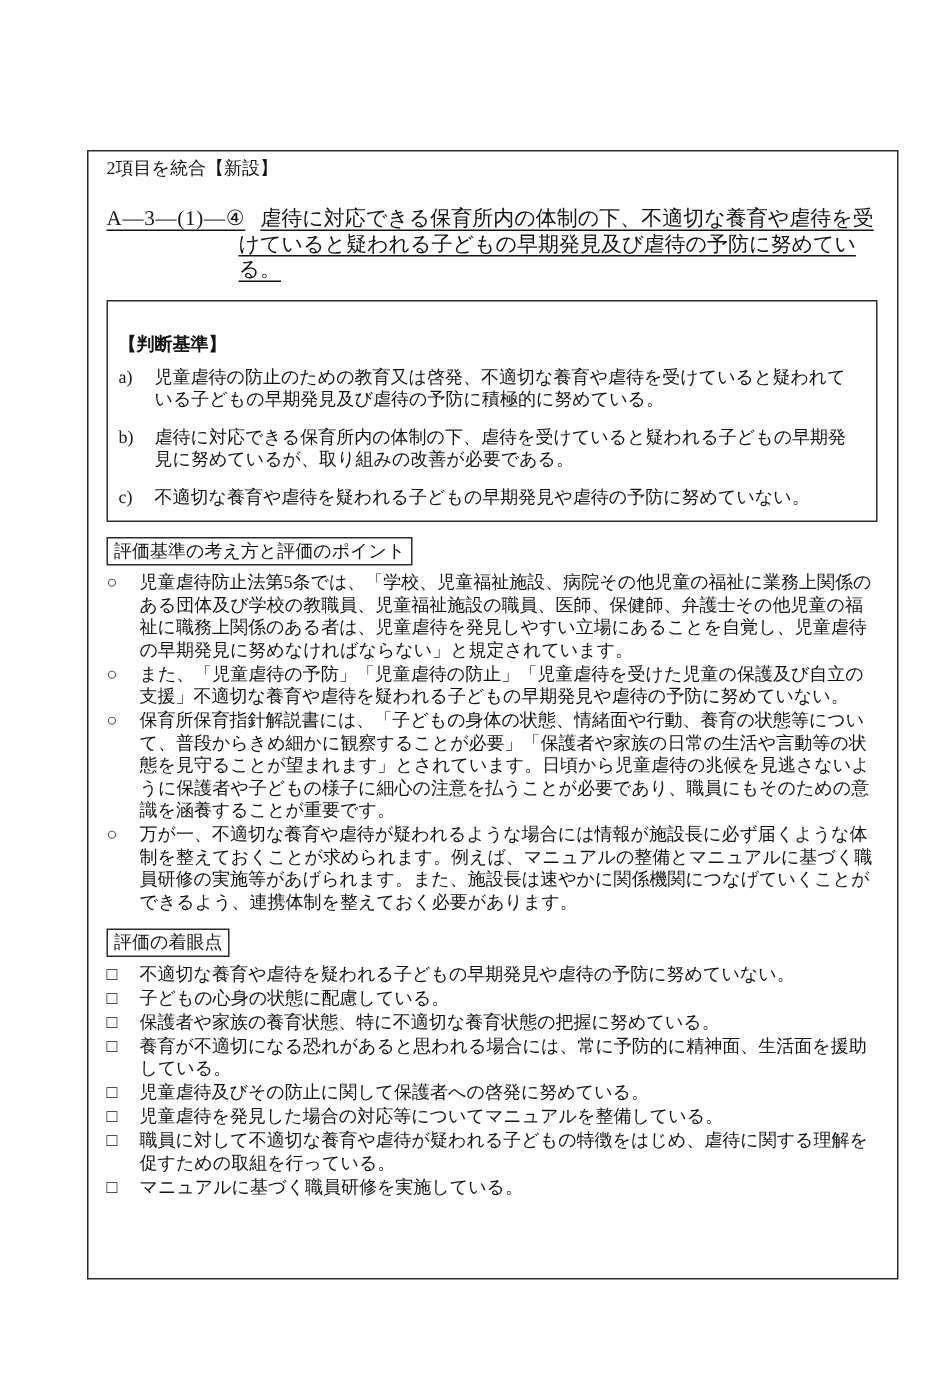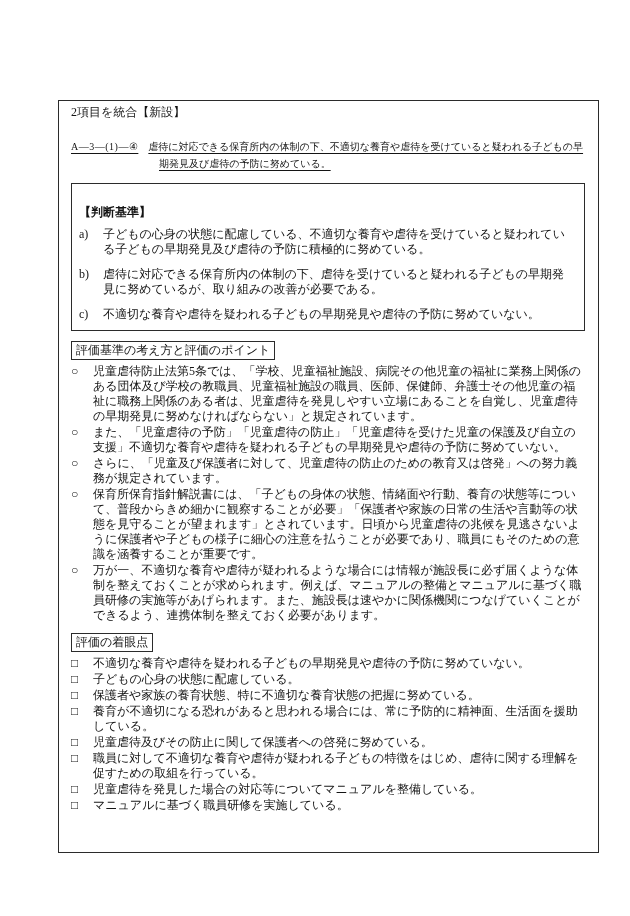--- a/index.html
+++ b/index.html
@@ -22,21 +22,21 @@
     border:1px solid #2b2b2b;
     padding:3px 13px 6px 12px;
     overflow:hidden;
   }
   .top-note {
     font-size:12px;
     line-height:16px;
   }
   .heading {
     margin-top:18px;
-    font-size:10px;
+    font-size:14px;
     line-height:17px;
     padding-left:88px;
     text-indent:-88px;
     text-decoration:underline;
     text-underline-offset:3px;
   }
   .heading .code {
     margin-right:10px;
     letter-spacing:0.5px;
     white-space:nowrap;
@@ -97,41 +97,38 @@
 
     <div class="top-note">2項目を統合【新設】</div>
 
     <div class="heading">
       <span class="code">A―3―(1)―④</span><span>虐待に対応できる保育所内の体制の下、不適切な養育や虐待を受けていると疑われる子どもの早期発見及び虐待の予防に努めている。</span>
     </div>
 
     <div class="criteria-box">
       <div class="criteria-title">【判断基準】</div>
       <div class="criteria-item">
-        <span class="label">a)</span><span>子どもの心身の状態に配慮している、不適切な養育や虐待を受けていると疑われている子どもの早期発見及び虐待の予防に積極的に努めている。</span>
+        <span class="label">a)</span><span>児童虐待の防止のための教育又は啓発、不適切な養育や虐待を受けていると疑われている子どもの早期発見及び虐待の予防に積極的に努めている。</span>
       </div>
       <div class="criteria-item">
         <span class="label">b)</span><span>虐待に対応できる保育所内の体制の下、虐待を受けていると疑われる子どもの早期発見に努めているが、取り組みの改善が必要である。</span>
       </div>
       <div class="criteria-item">
         <span class="label">c)</span><span>不適切な養育や虐待を疑われる子どもの早期発見や虐待の予防に努めていない。</span>
       </div>
     </div>
 
     <div class="section-label">評価基準の考え方と評価のポイント</div>
 
     <div class="blist">
       <div class="item">
         <span class="marker">○</span><span>児童虐待防止法第5条では、「学校、児童福祉施設、病院その他児童の福祉に業務上関係のある団体及び学校の教職員、児童福祉施設の職員、医師、保健師、弁護士その他児童の福祉に職務上関係のある者は、児童虐待を発見しやすい立場にあることを自覚し、児童虐待の早期発見に努めなければならない」と規定されています。</span>
       </div>
       <div class="item">
         <span class="marker">○</span><span>また、「児童虐待の予防」「児童虐待の防止」「児童虐待を受けた児童の保護及び自立の支援」不適切な養育や虐待を疑われる子どもの早期発見や虐待の予防に努めていない。</span>
-      </div>
-      <div class="item">
-        <span class="marker">○</span><span>さらに、「児童及び保護者に対して、児童虐待の防止のための教育又は啓発」への努力義務が規定されています。</span>
       </div>
       <div class="item">
         <span class="marker">○</span><span>保育所保育指針解説書には、「子どもの身体の状態、情緒面や行動、養育の状態等について、普段からきめ細かに観察することが必要」「保護者や家族の日常の生活や言動等の状態を見守ることが望まれます」とされています。日頃から児童虐待の兆候を見逃さないように保護者や子どもの様子に細心の注意を払うことが必要であり、職員にもそのための意識を涵養することが重要です。</span>
       </div>
       <div class="item">
         <span class="marker">○</span><span>万が一、不適切な養育や虐待が疑われるような場合には情報が施設長に必ず届くような体制を整えておくことが求められます。例えば、マニュアルの整備とマニュアルに基づく職員研修の実施等があげられます。また、施設長は速やかに関係機関につなげていくことができるよう、連携体制を整えておく必要があります。</span>
       </div>
     </div>
 
     <div class="section-label">評価の着眼点</div>
@@ -146,24 +143,24 @@
       <div class="item">
         <span class="marker">□</span><span>保護者や家族の養育状態、特に不適切な養育状態の把握に努めている。</span>
       </div>
       <div class="item">
         <span class="marker">□</span><span>養育が不適切になる恐れがあると思われる場合には、常に予防的に精神面、生活面を援助している。</span>
       </div>
       <div class="item">
         <span class="marker">□</span><span>児童虐待及びその防止に関して保護者への啓発に努めている。</span>
       </div>
       <div class="item">
-        <span class="marker">□</span><span>職員に対して不適切な養育や虐待が疑われる子どもの特徴をはじめ、虐待に関する理解を促すための取組を行っている。</span>
+        <span class="marker">□</span><span>児童虐待を発見した場合の対応等についてマニュアルを整備している。</span>
       </div>
       <div class="item">
-        <span class="marker">□</span><span>児童虐待を発見した場合の対応等についてマニュアルを整備している。</span>
+        <span class="marker">□</span><span>職員に対して不適切な養育や虐待が疑われる子どもの特徴をはじめ、虐待に関する理解を促すための取組を行っている。</span>
       </div>
       <div class="item">
         <span class="marker">□</span><span>マニュアルに基づく職員研修を実施している。</span>
       </div>
 
     </div>
 
   </div>
 </div>
 

